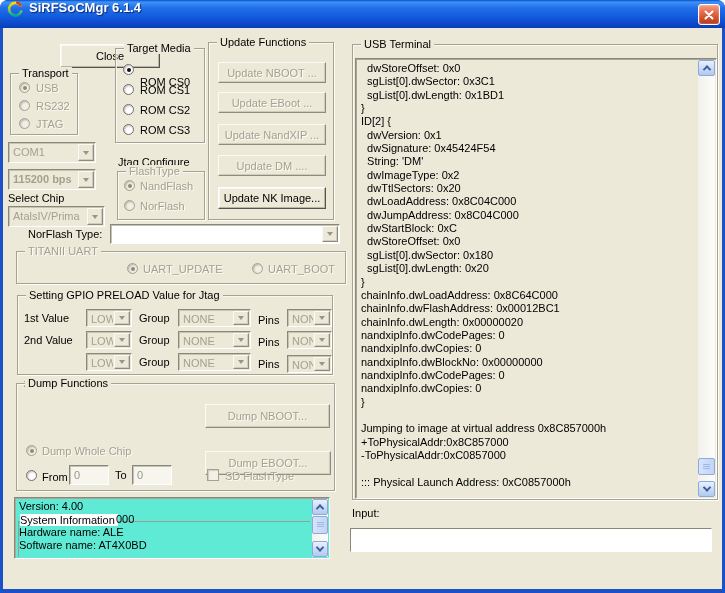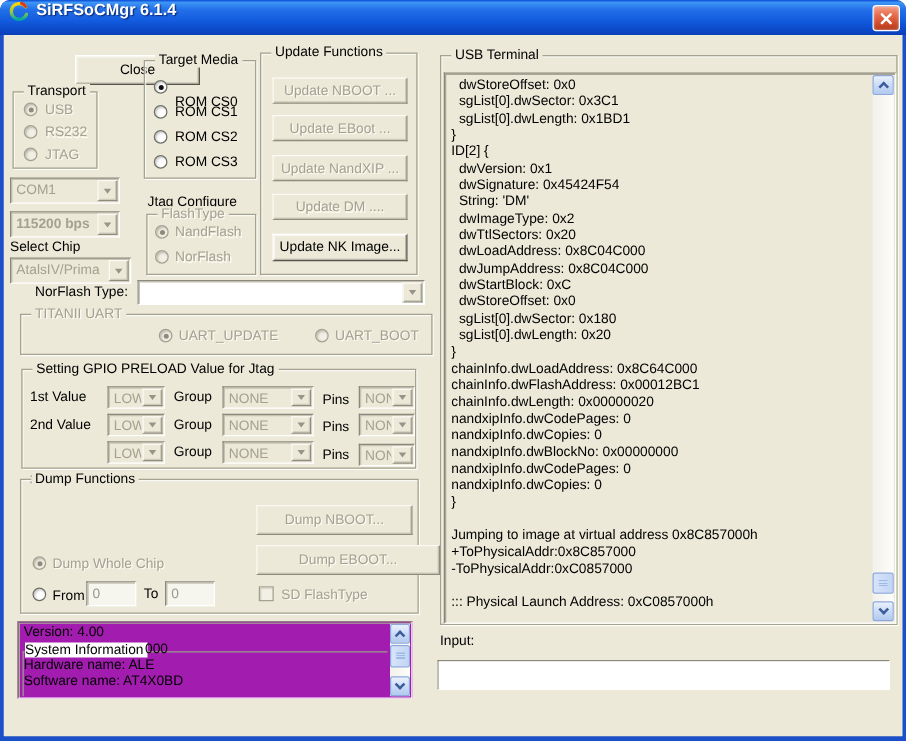--- a/index.html
+++ b/index.html
@@ -86,21 +86,21 @@
   .chev { width:6px; height:6px; border-left:2px solid #3D5C9E; border-top:2px solid #3D5C9E; }
   .chev.up { transform:rotate(45deg) translate(1px,1px); }
   .chev.down { transform:rotate(225deg) translate(1px,1px); }
 
   .lbl { position:absolute; white-space:nowrap; }
   #terminal-pre {
     position:absolute; left:5px; top:3px; right:21px; bottom:2px;
     font-family:"Liberation Sans", sans-serif; font-size:11px; line-height:13.35px;
     white-space:pre; overflow:hidden; color:#000;
   }
-  #listbox { background:#a21caf; }
+  #listbox { background:#5eead4; }
   .li { position:absolute; left:4px; white-space:nowrap; }
   #si-overlay { position:absolute; left:3px; top:23px; right:19px; bottom:1px; border-top:1px solid #9E9C8E; border-left:1px solid #9E9C8E; }
   #si-label { position:absolute; left:5px; top:16px; background:#fff; padding-right:3px; }
   #input-wrap { background:#fff; }
   #input-wrap input { width:100%; height:100%; border:none; background:#fff; font-family:inherit; font-size:11px; padding:3px 4px; outline:none; }
 </style>
 </head>
 <body>
 
 <div id="window">
@@ -271,21 +271,21 @@
           <span class="tri"></span>
         </span>
     </div>
   </div>
 
   <div class="grp" style="left:16px;top:383px;width:319px;height:108px;">
     <span class="grp-label">Dump Functions</span>
     <div class="btn dis emb" style="left:188px;top:20px;width:125px;height:24px;">Dump NBOOT...</div>
     <span class="radio sel dis" style="left:9px;top:61px;"></span>
     <span class="rlabel dis emb" style="left:25px;top:61px;">Dump Whole Chip</span>
-    <div class="btn dis emb" style="left:188px;top:52px;width:147px;height:24px;">Dump EBOOT...</div>
+    <div class="btn dis emb" style="left:188px;top:67px;width:126px;height:24px;">Dump EBOOT...</div>
     <span class="radio" style="left:9px;top:86px;"></span>
     <span class="rlabel" style="left:25px;top:87px;">From</span>
     <input class="field" style="left: 52px; top: 81px; width: 40px; height: 20px;" value="0">
     <span class="rlabel" style="left:98px;top:85px;">To</span>
     <input class="field" style="left: 115px; top: 81px; width: 40px; height: 20px;" value="0">
     <span class="checkbox" style="left:190px;top:85px;"></span>
     <span class="rlabel dis emb" style="left:208px;top:86px;">SD FlashType</span>
   </div>
 
   <div id="listbox" class="sunken" style="left:14px;top:497px;width:316px;height:62px;">

